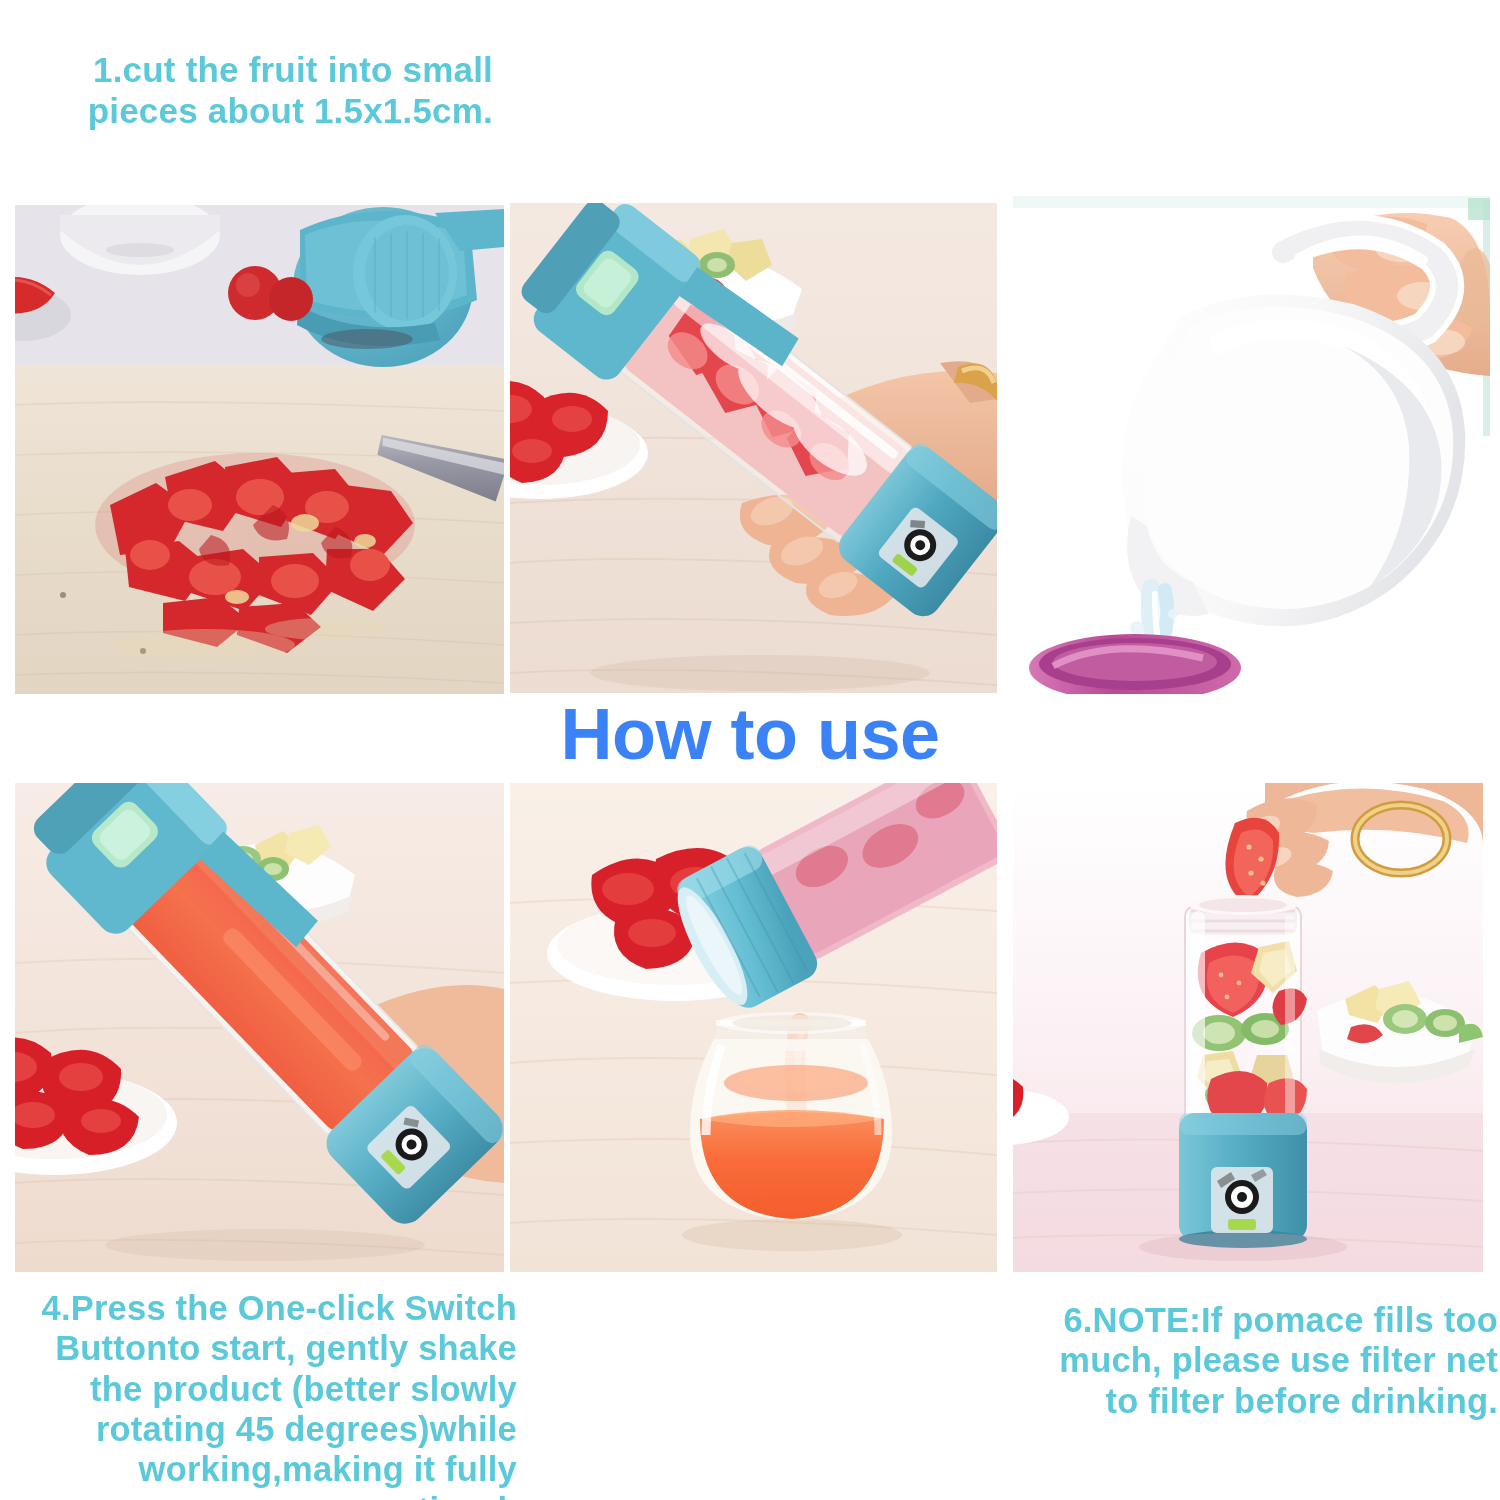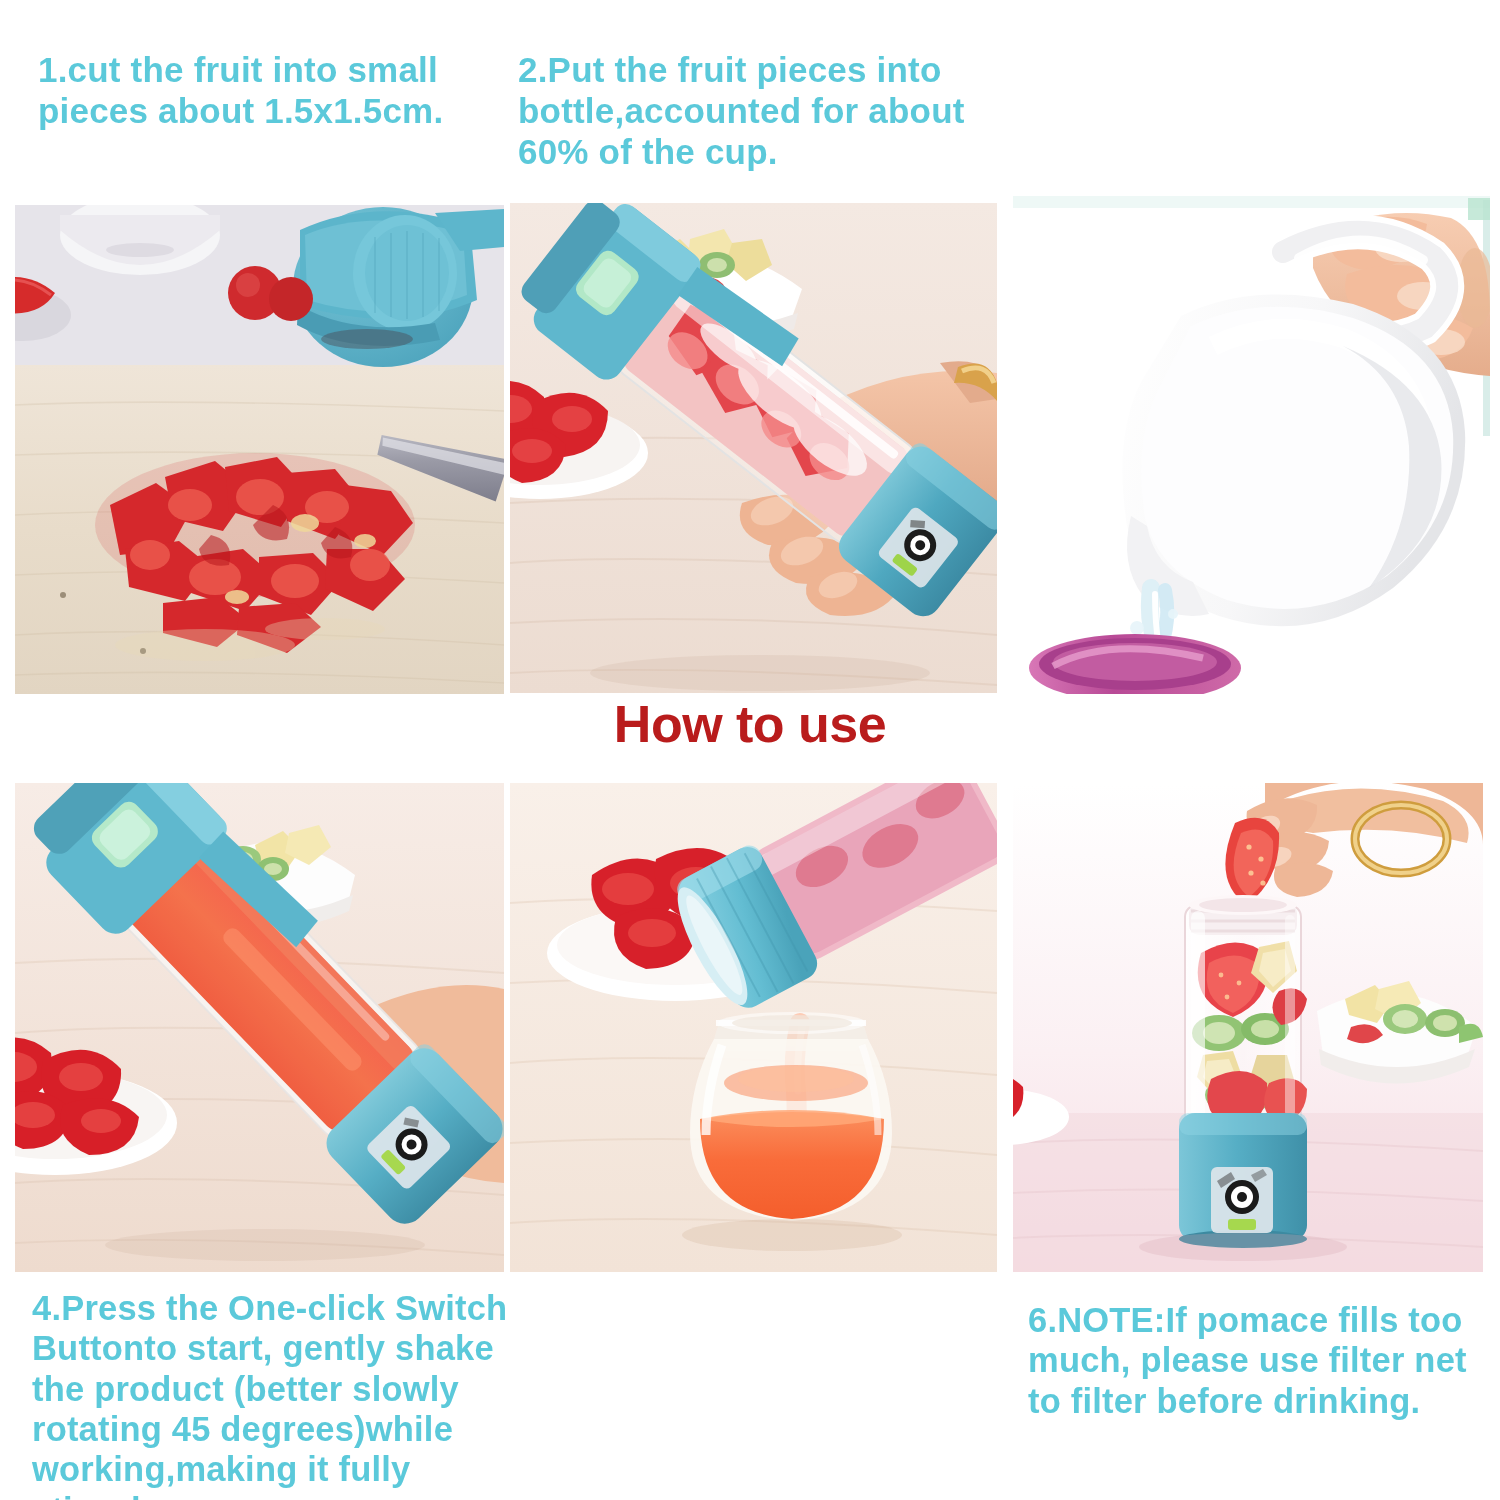--- a/index.html
+++ b/index.html
@@ -13,38 +13,39 @@
   
   .caption{
     position:absolute;
     color:#5BC9DA;
     font-weight:700;
     font-size:35px;
     line-height:1.17;
     letter-spacing:0.2px;
     white-space:pre-line;
     text-shadow:0 1px 0 rgba(255,255,255,.55);
+    text-align:right;
   }
   .cap-top{top:50px;}
   .cap1{left:38px;width:455px;}
   .cap2{left:518px;width:470px;}
   .cap3{left:1023px;width:475px;}
   .cap-bot{top:1288px;}
   .cap4{left:32px;width:485px;font-size:34.5px;}
   .cap5{left:536px;width:470px;font-size:34.5px;}
   .cap6{left:1028px;width:470px;font-size:34.5px;margin-top:12px;}
 
   
   .howto{
     position:absolute;
     left:0;right:0;top:698px;
     text-align:center;
-    color:#b91c1c;
+    color:#3b82f6;
     font-weight:700;
-    font-size:52px;
+    font-size:72px;
     letter-spacing:-0.5px;
     line-height:1;
     z-index:6;
   }
 
   
   .panel{position:absolute;overflow:hidden;background:#f3eee9;}
   .p1{left:15px;  top:205px; width:489px; height:489px;}
   .p2{left:510px; top:203px; width:487px; height:490px;}
   .p3{left:1013px;top:196px; width:477px; height:498px;}
@@ -52,21 +53,20 @@
   .p5{left:510px; top:783px; width:487px; height:489px;}
   .p6{left:1013px;top:783px; width:470px; height:489px;}
   .panel svg{display:block;width:100%;height:100%;}
 </style>
 </head>
 <body>
 
 <div class="page">
 
   <div class="caption cap-top cap1">1.cut  the fruit into small pieces about 1.5x1.5cm.</div>
-  <div class="caption cap-top cap2">2.Put the fruit pieces into bottle,accounted for about 60% of the cup.</div>
 
   <div class="panel p1">
     <svg viewBox="0 0 489 489" preserveAspectRatio="none">
       <defs>
         <linearGradient id="g1bg" x1="0" y1="0" x2="0" y2="1">
           <stop offset="0" stop-color="#e9e7ec"></stop>
             <stop offset="0.33" stop-color="#e2e0e6"></stop>
         </linearGradient>
         <linearGradient id="g1board" x1="0" y1="0" x2="0" y2="1">
           <stop offset="0" stop-color="#efe5d8"></stop>

